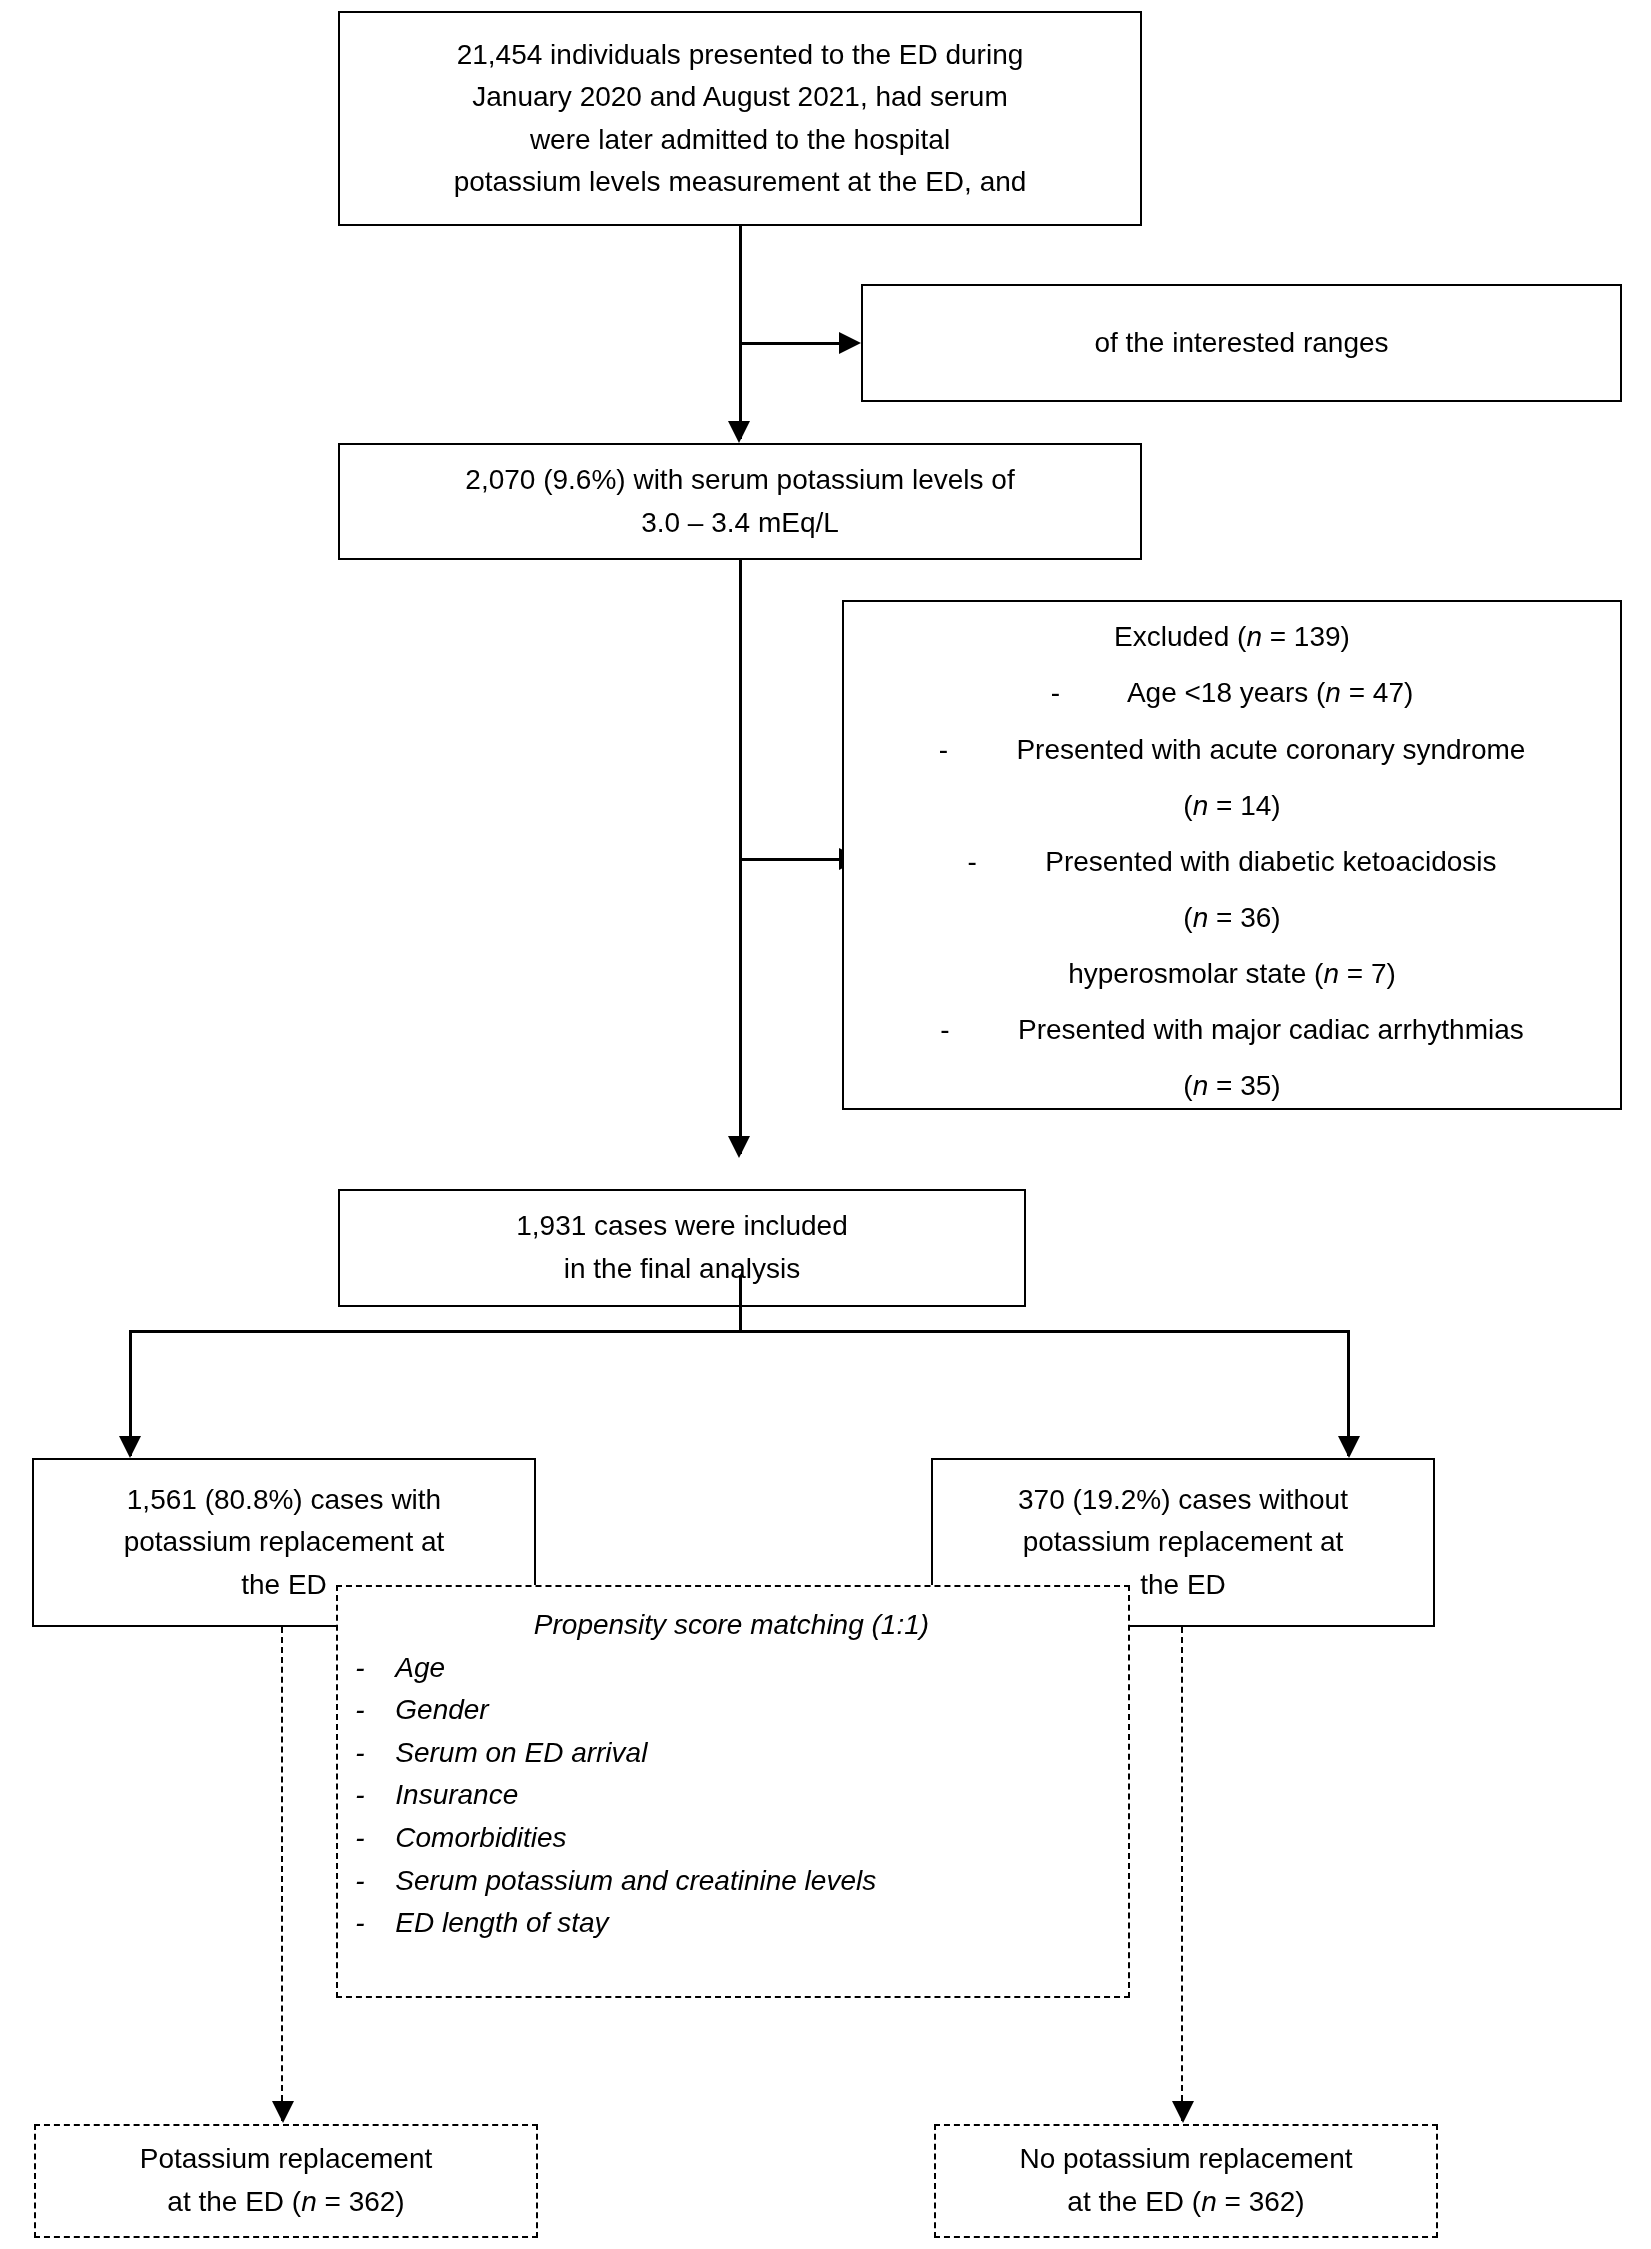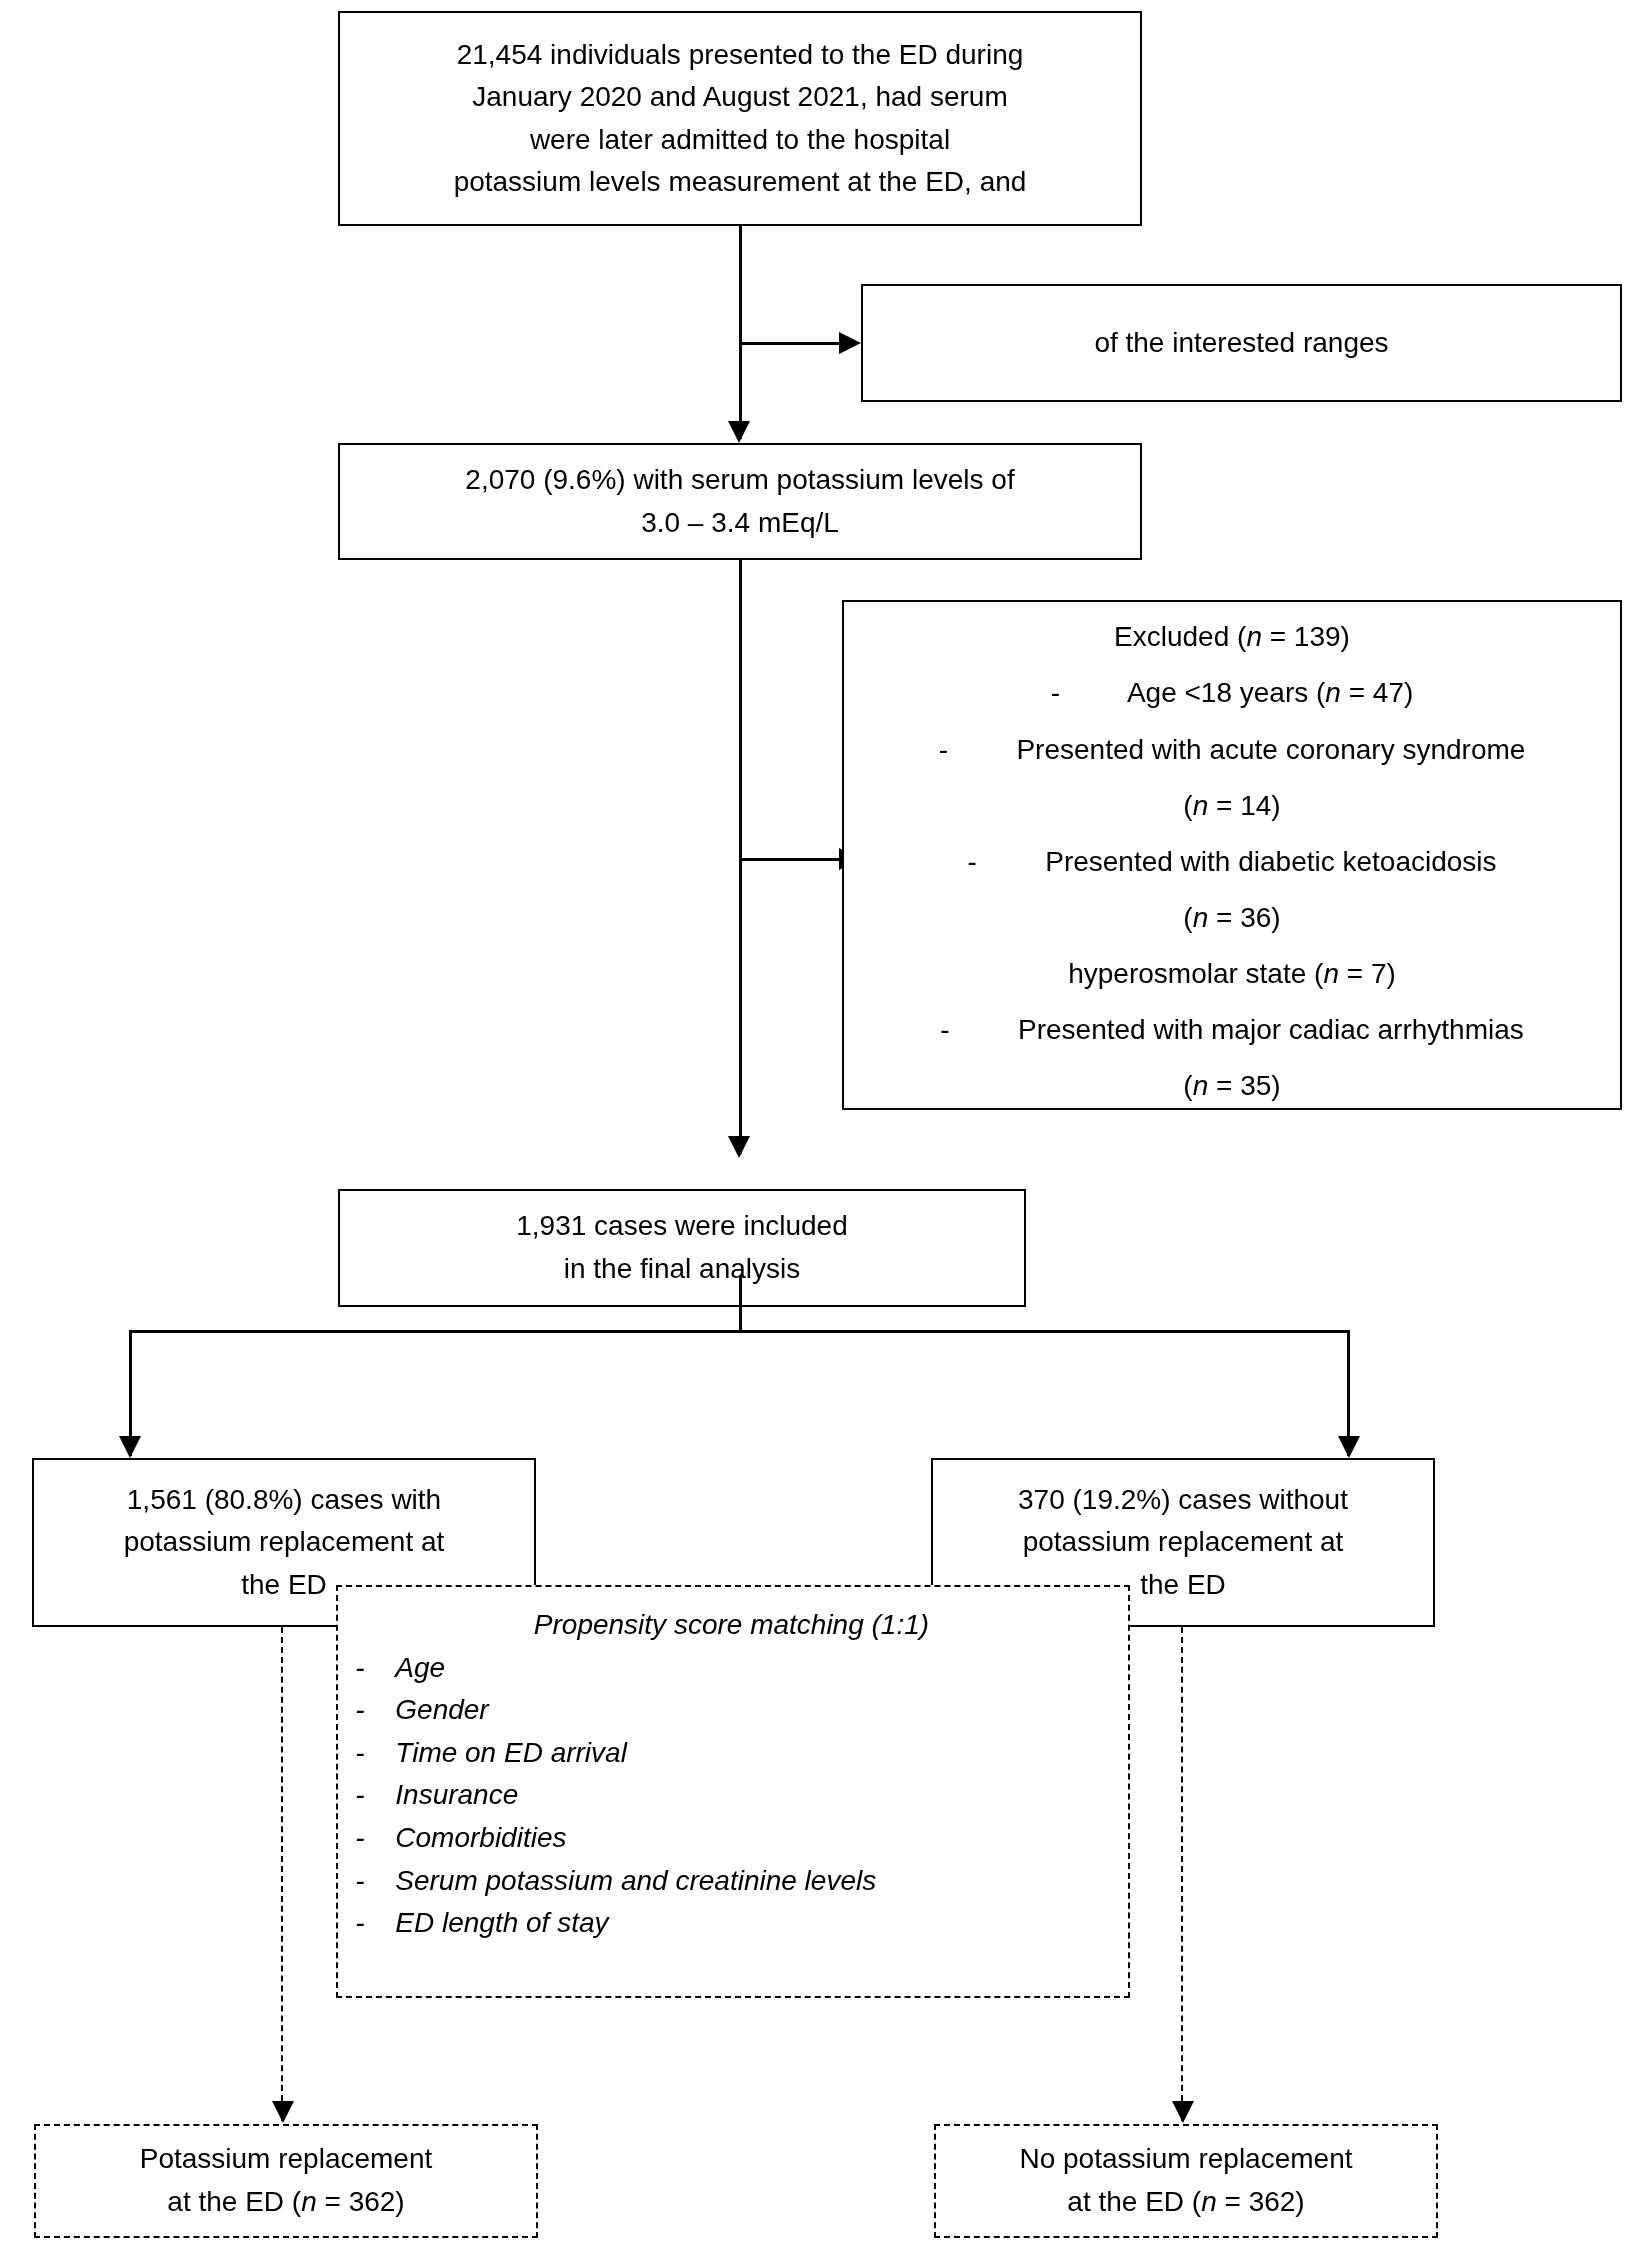--- a/index.html
+++ b/index.html
@@ -193,21 +193,21 @@
     <span class="li">
       <span class="dash">-</span>
       <span>Age</span>
     </span>
     <span class="li">
       <span class="dash">-</span>
       <span>Gender</span>
     </span>
     <span class="li">
       <span class="dash">-</span>
-      <span>Time on ED arrival</span>
+      <span>Serum on ED arrival</span>
     </span>
     <span class="li">
       <span class="dash">-</span>
       <span>Insurance</span>
     </span>
     <span class="li">
       <span class="dash">-</span>
       <span>Comorbidities</span>
     </span>
     <span class="li">

